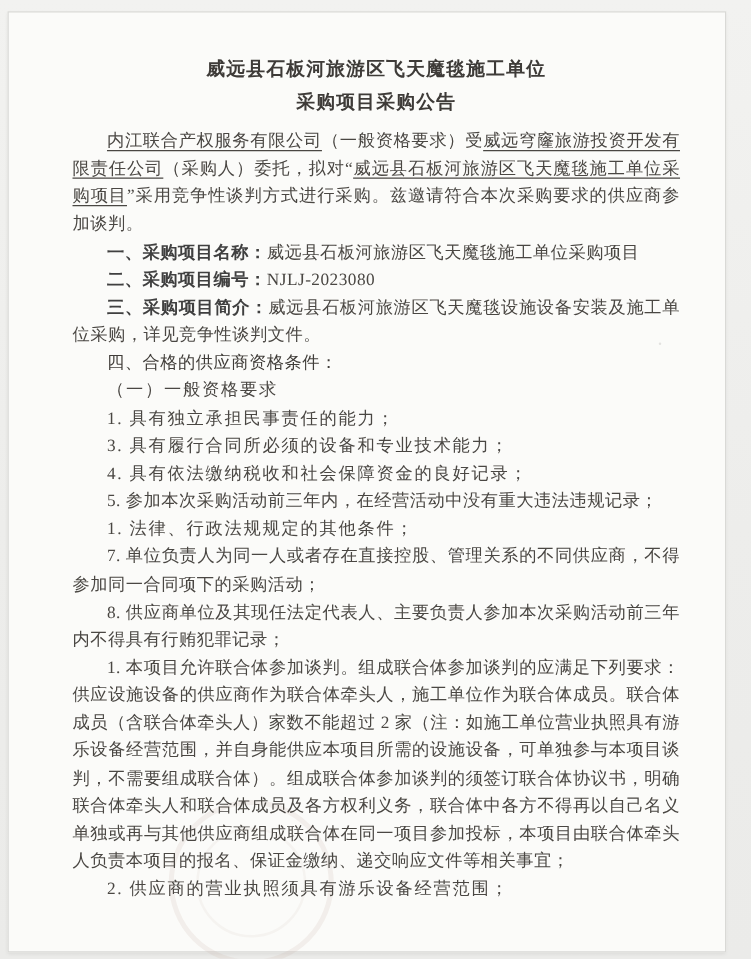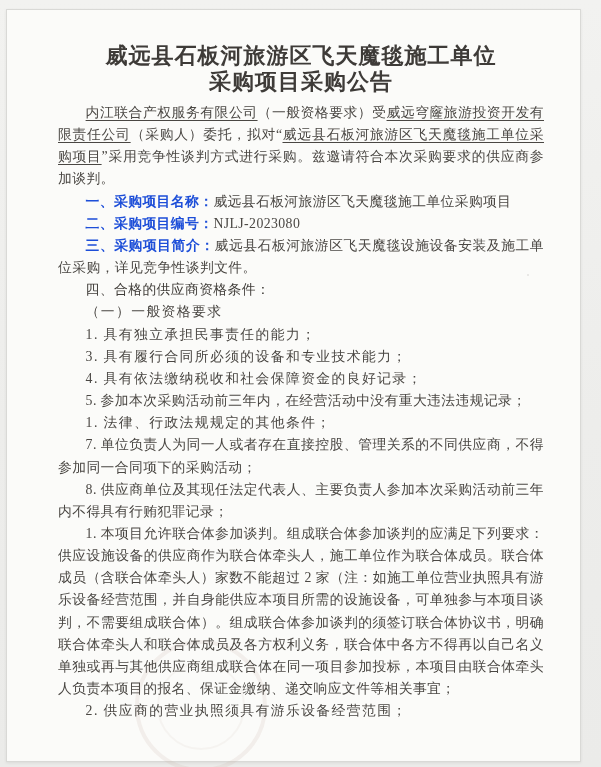--- a/index.html
+++ b/index.html
@@ -33,35 +33,35 @@
     top: 0;
     color: #4a4743;
     font-size: 13.8px;
     line-height: 22.15px;
     letter-spacing: 0.4px;
     text-align: justify;
   }
   .doc-title {
     margin: 33px 0 7px 0;
     text-align: center;
-    font-size: 22px;
+    font-size: 15px;
     line-height: 26px;
     font-weight: bold;
     color: #3e3b38;
     letter-spacing: 1px;
     text-indent: 0;
   }
   .doc-title span { display: block; }
   p {
     margin: 0;
     text-indent: 2em;
   }
   .lbl {
     font-weight: bold;
-    color: #1d4ed8;
+    color: #404040;
   }
   .u {
     text-decoration: underline;
     text-underline-offset: 3px;
     text-decoration-thickness: 1px;
   }
   .spread { letter-spacing: 1.4px; }
   .bold-line { font-weight: normal; color: #403d39; }
   .stamp-ghost {
     position: absolute;

